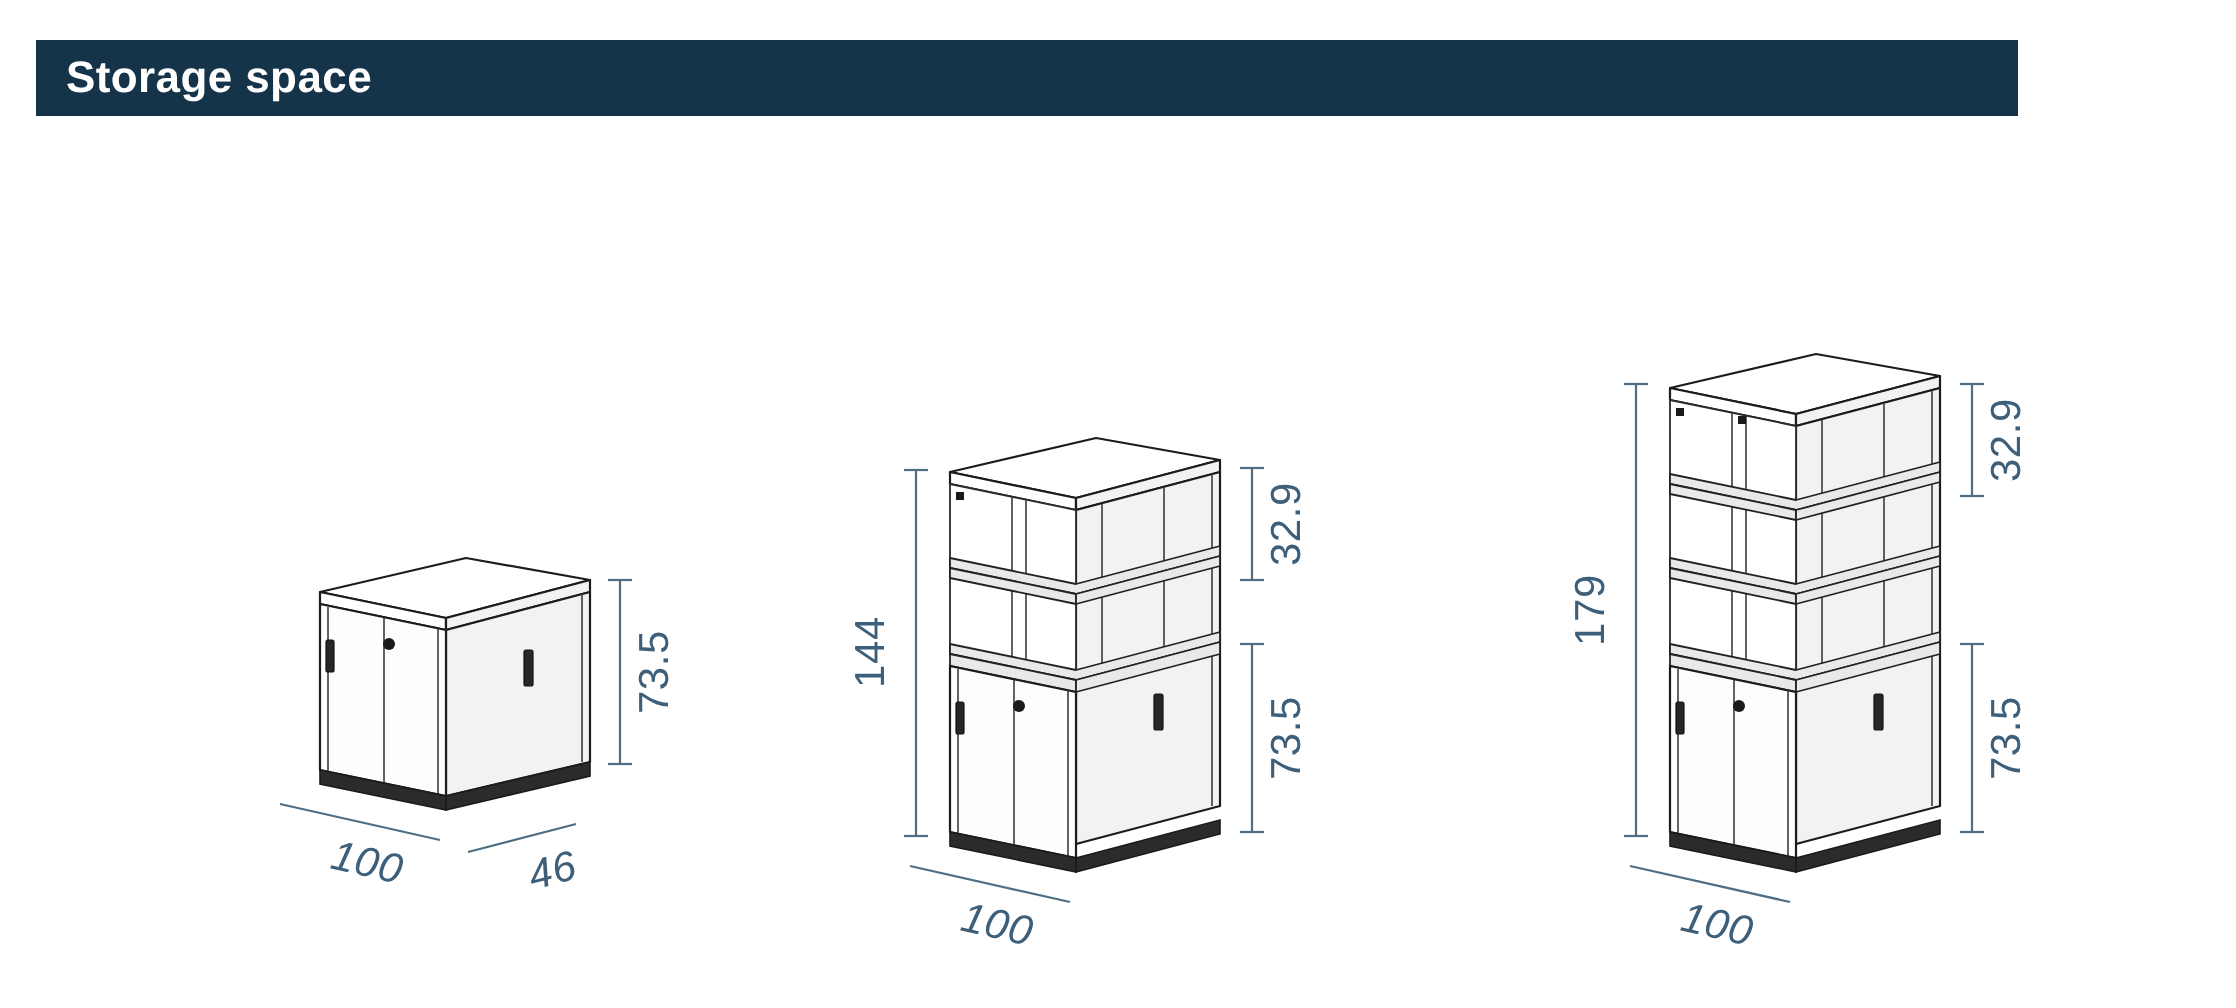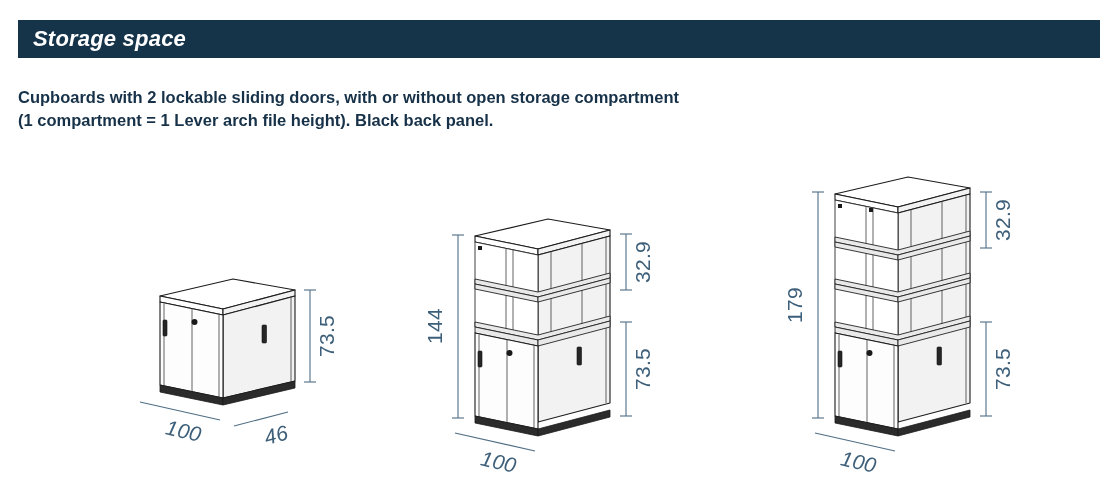--- a/index.html
+++ b/index.html
@@ -18,26 +18,25 @@
     position: absolute;
     inset: 0;
     background: #ffffff;
   }
 
   
   .header-bar {
     position: absolute;
     left: 18px;
     top: 20px;
-    width: 1082px;
+    width: 991px;
     height: 38px;
     background: #153349;
     display: flex;
     align-items: center;
-    font-style: italic;
   }
   .header-title {
     color: #ffffff;
     font-size: 22px;
     font-weight: bold;
     letter-spacing: 0.2px;
     margin-left: 15px;
   }
 
   
@@ -105,22 +104,20 @@
 </style>
 </head>
 <body>
 
 <div class="page">
 
   <div class="header-bar">
     <span class="header-title">Storage space</span>
   </div>
 
-  <div class="intro">Cupboards with 2 lockable sliding doors, with or without open storage compartment
-(1 compartment = 1 Lever arch file height). Black back panel.</div>
 
   <div class="figures">
 
     <div class="figure" id="figure-1">
       <svg width="260" height="354" viewBox="0 0 260 354">
 
         <g>
 
           <polygon class="face-top" points="40,146 113,129 175,140 103,159"></polygon>
           <polygon class="face-top" points="40,146 103,159 103,165 40,152"></polygon>

